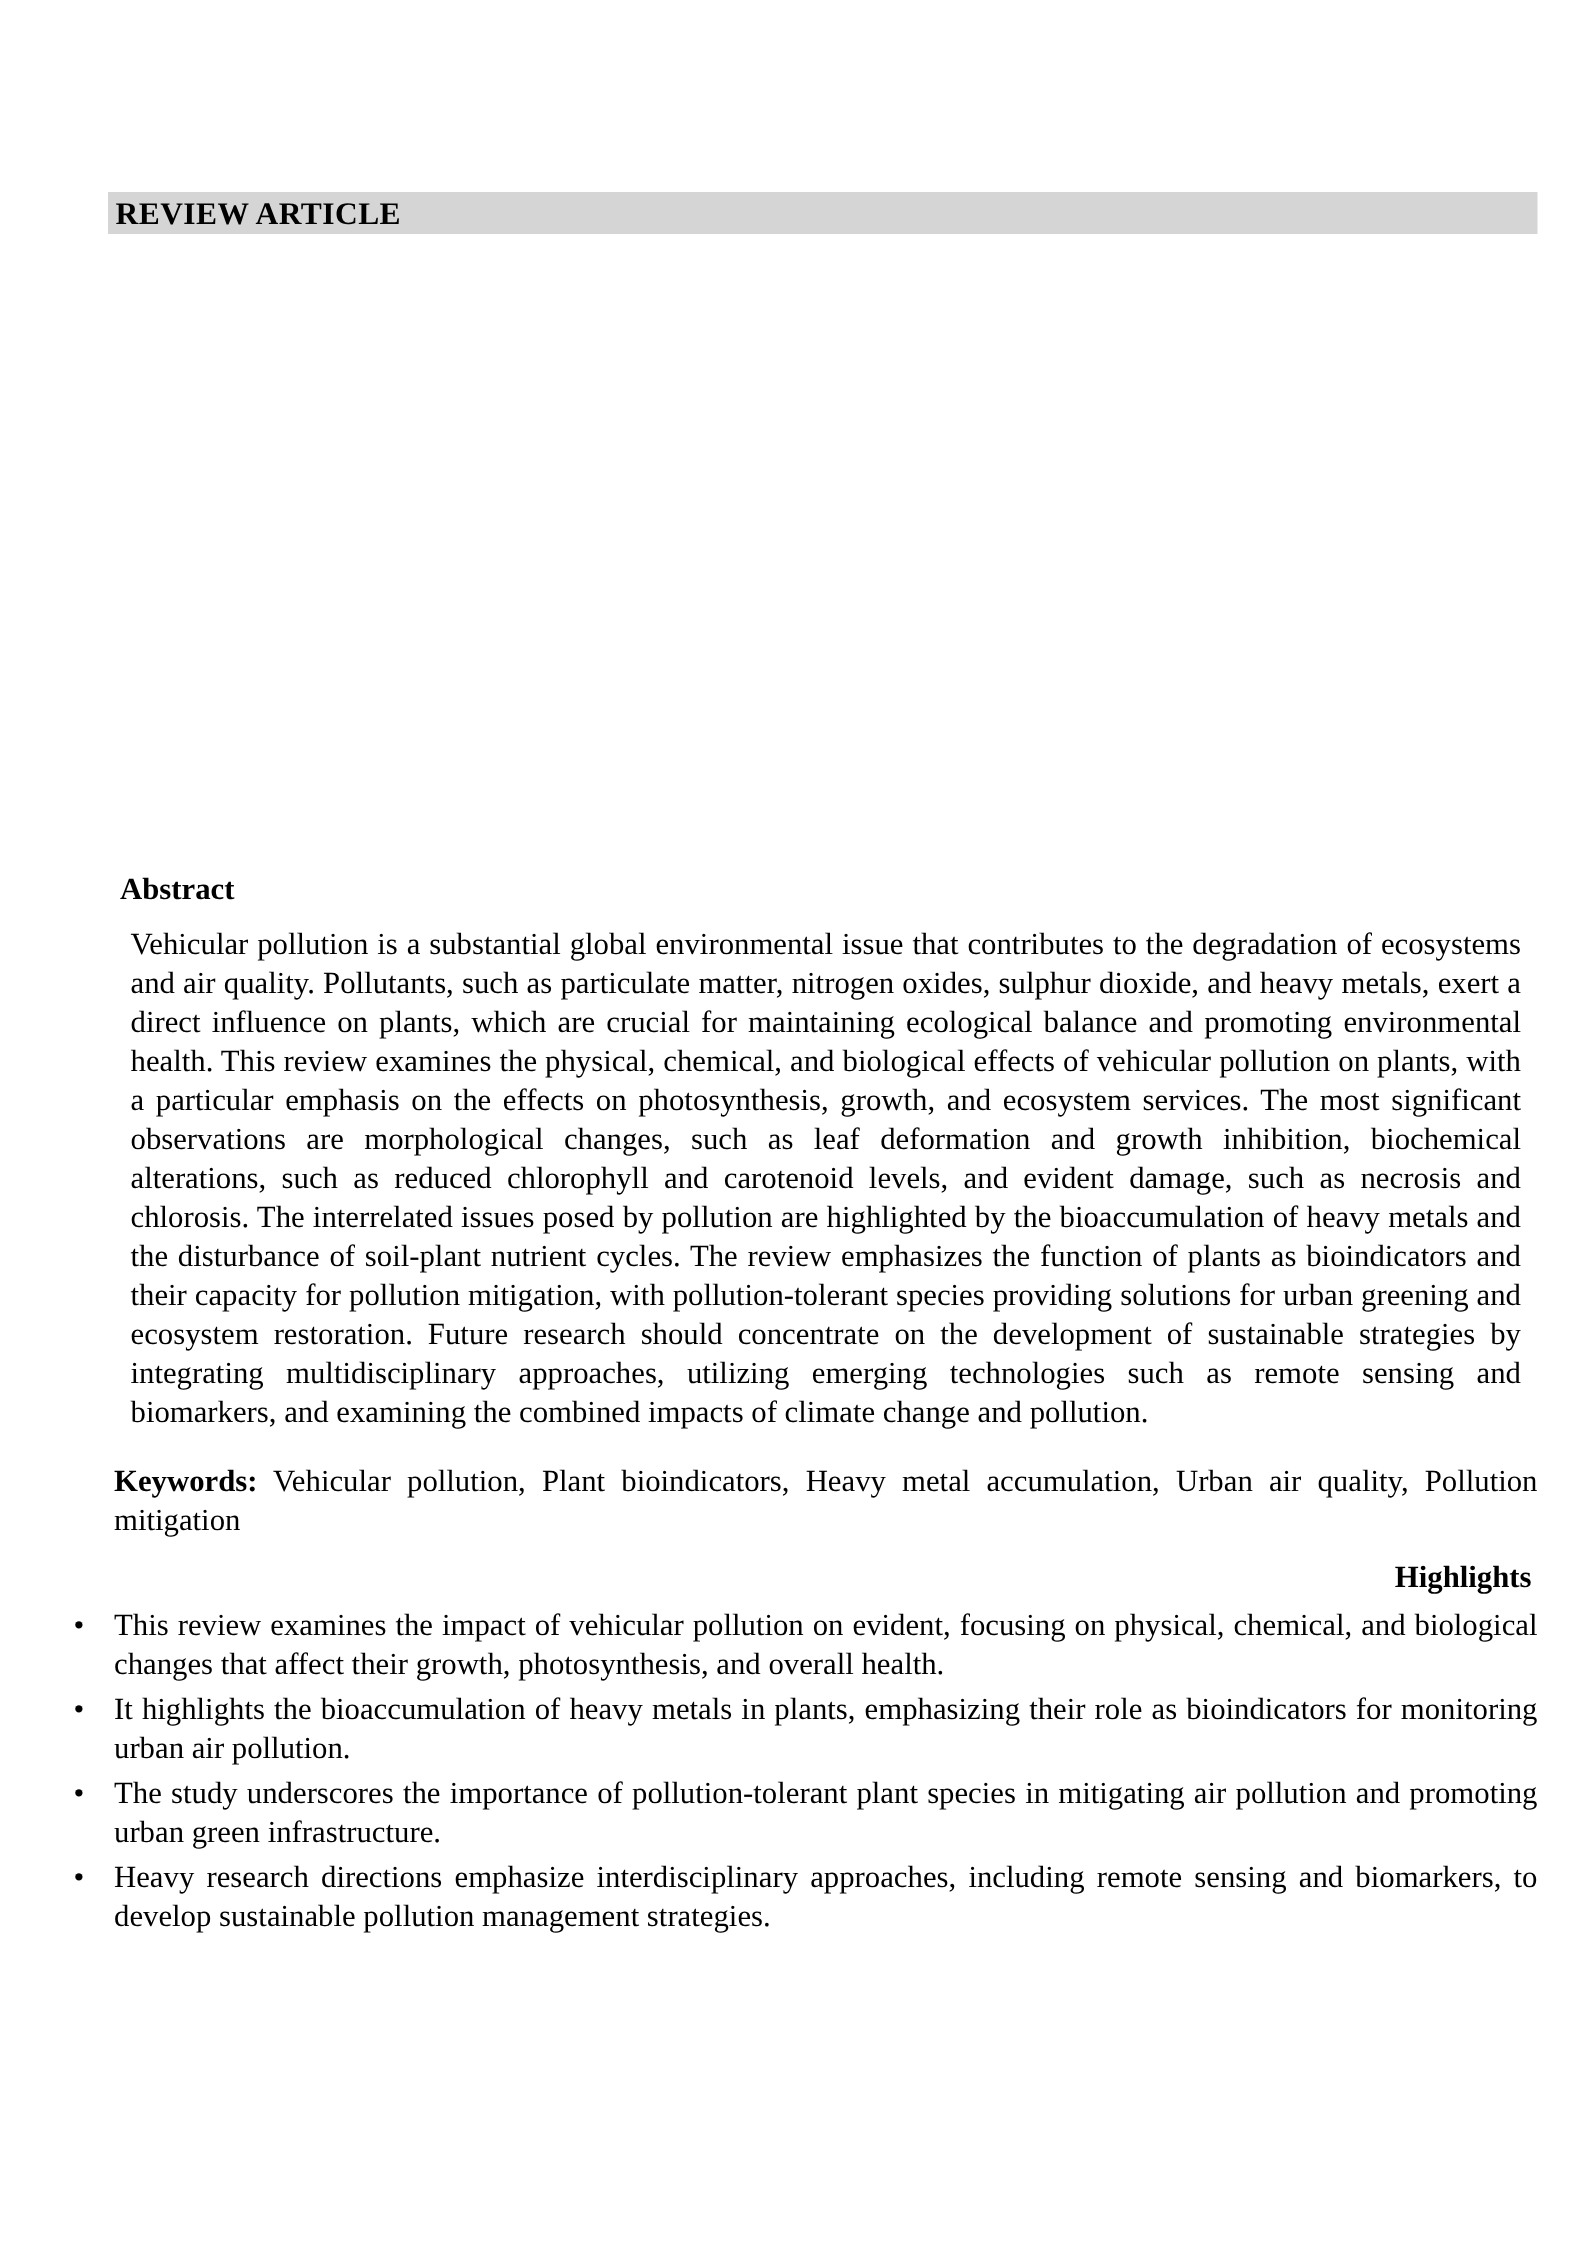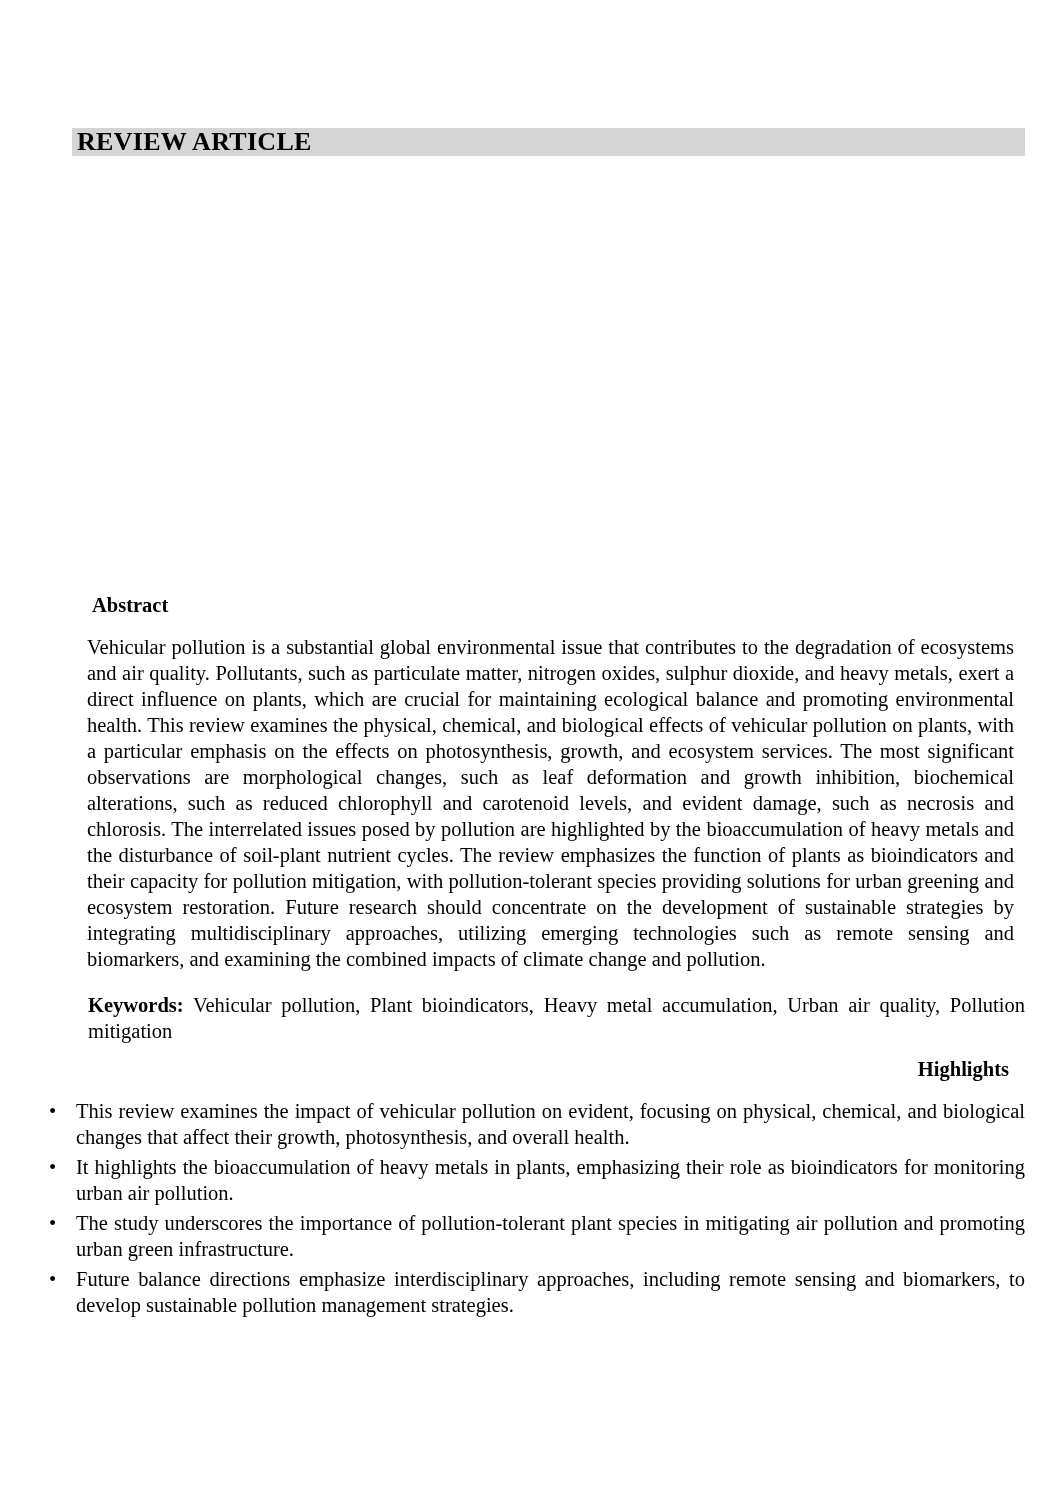--- a/index.html
+++ b/index.html
@@ -23,42 +23,42 @@
     padding: 0 33px 0 76px;
     position: relative;
   }
   .banner {
     margin-top: 128px;
     margin-left: -4px;
     height: 28px;
     line-height: 28px;
     background: #d5d5d5;
     font-weight: bold;
-    font-size: 26px;
+    font-size: 21px;
     padding-left: 5px;
     letter-spacing: 0.3px;
   }
   .title-line {
     margin: 16px 0 0 0;
   }
   .author-gap {
     height: 420px;
   }
   h3.doc-heading {
     font-size: 20.5px;
     line-height: 26px;
     font-weight: bold;
-    margin: 16px;
+    margin: 4px;
   }
   p.body-par {
     margin: 11px;
     text-align: justify;
   }
   p.keywords-par {
-    margin: 20px 0 0 12px;
+    margin: 20px 0 0 0;
     text-align: justify;
   }
   h3.highlights-heading {
     margin-top: 12px;
     text-align: right;
   }
   ul.highlights-list {
     list-style: none;
     margin: 6px 0 0 0;
     padding: 0;
@@ -99,17 +99,17 @@
   <p class="body-par">Vehicular pollution is a substantial global environmental issue that contributes to the degradation of ecosystems and air quality. Pollutants, such as particulate matter, nitrogen oxides, sulphur dioxide, and heavy metals, exert a direct influence on plants, which are crucial for maintaining ecological balance and promoting environmental health. This review examines the physical, chemical, and biological effects of vehicular pollution on plants, with a particular emphasis on the effects on photosynthesis, growth, and ecosystem services. The most significant observations are morphological changes, such as leaf deformation and growth inhibition, biochemical alterations, such as reduced chlorophyll and carotenoid levels, and evident damage, such as necrosis and chlorosis. The interrelated issues posed by pollution are highlighted by the bioaccumulation of heavy metals and the disturbance of soil-plant nutrient cycles. The review emphasizes the function of plants as bioindicators and their capacity for pollution mitigation, with pollution-tolerant species providing solutions for urban greening and ecosystem restoration. Future research should concentrate on the development of sustainable strategies by integrating multidisciplinary approaches, utilizing emerging technologies such as remote sensing and biomarkers, and examining the combined impacts of climate change and pollution.</p>
 
   <p class="keywords-par"><b class="inline-label">Keywords:</b> <span>Vehicular pollution, Plant bioindicators, Heavy metal accumulation, Urban air quality, Pollution mitigation</span></p>
 
   <h3 class="doc-heading highlights-heading">Highlights</h3>
 
   <ul class="highlights-list">
     <li><span class="bullet">•</span><span>This review examines the impact of vehicular pollution on evident, focusing on physical, chemical, and biological changes that affect their growth, photosynthesis, and overall health.</span></li>
     <li><span class="bullet">•</span><span>It highlights the bioaccumulation of heavy metals in plants, emphasizing their role as bioindicators for monitoring urban air pollution.</span></li>
     <li><span class="bullet">•</span><span>The study underscores the importance of pollution-tolerant plant species in mitigating air pollution and promoting urban green infrastructure.</span></li>
-    <li><span class="bullet">•</span><span>Future balance directions emphasize interdisciplinary approaches, including remote sensing and biomarkers, to develop sustainable pollution management strategies.</span></li>
+    <li><span class="bullet">•</span><span>Heavy research directions emphasize interdisciplinary approaches, including remote sensing and biomarkers, to develop sustainable pollution management strategies.</span></li>
   </ul>
 
 
 </div>
 
 </body></html>

